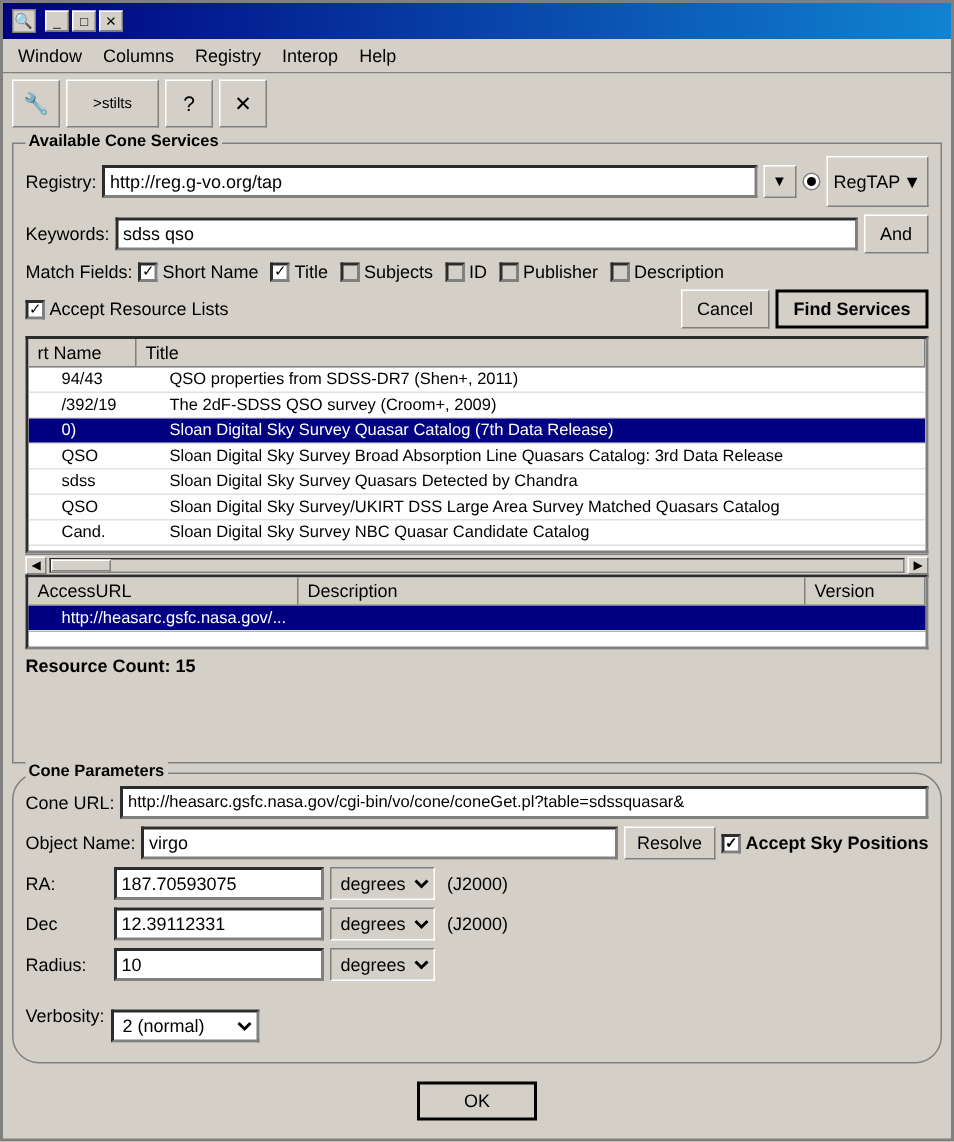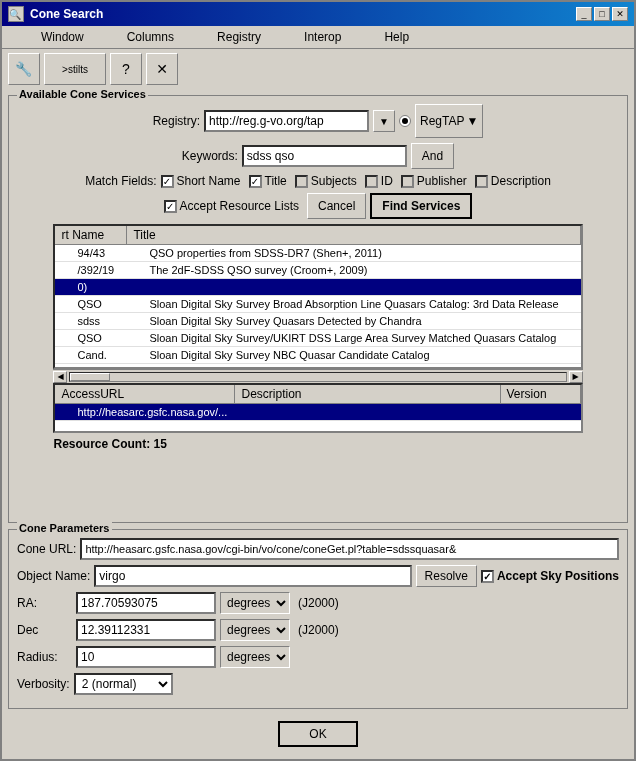--- a/index.html
+++ b/index.html
@@ -66,21 +66,20 @@
       display: flex;
       padding: 2px 4px;
       gap: 2px;
       flex-shrink: 0;
       border-bottom: 1px solid #808080;
     }
     .menu-item {
       padding: 2px 6px;
       cursor: pointer;
       font-size: 12px;
-      margin-left: 29px;
     }
     .toolbar {
       display: flex;
       align-items: center;
       padding: 4px 6px;
       gap: 4px;
       background: #d4d0c8;
       flex-shrink: 0;
     }
     .toolbar-btn {
@@ -291,30 +290,30 @@
     .resource-count {
       font-size: 12px;
       font-weight: bold;
       margin-top: 4px;
     }
     .services-section {
       flex: 1;
       min-height: 0;
       display: flex;
       flex-direction: column;
-      align-items: center;
     }
     .services-table-wrap {
       flex: 1;
       min-height: 0;
       display: flex;
       flex-direction: column;
     }
     .cone-params-section {
       flex-shrink: 0;
+      border-radius: 18px;
     }
     .ok-bar {
       display: flex;
       justify-content: center;
       padding: 6px;
       background: #d4d0c8;
       flex-shrink: 0;
     }
     .ok-btn {
       width: 80px;
@@ -338,20 +337,21 @@
       font-size: 12px;
       cursor: pointer;
     }
     .verbosity-select {
       height: 22px;
       padding: 0 2px;
       background: white;
       border: 2px inset #808080;
       font-size: 12px;
       cursor: pointer;
+      margin-top: 14px;
     }
     .resolve-btn {
       height: 22px;
       padding: 0 8px;
       background: #d4d0c8;
       border: 1px solid;
       border-color: #ffffff #808080 #808080 #ffffff;
       cursor: pointer;
       font-size: 12px;
     }
@@ -363,21 +363,20 @@
       font-weight: bold;
     }
   </style>
 </head>
 <body>
 
 <div class="window">
 
   <div class="title-bar">
     <div class="title-bar-icon">🔍</div>
-    <span class="title-bar-text">Cone Search</span>
     <div class="title-bar-buttons">
       <div class="title-btn">_</div>
       <div class="title-btn">□</div>
       <div class="title-btn">✕</div>
     </div>
   </div>
 
   <div class="menu-bar">
     <span class="menu-item">Window</span>
     <span class="menu-item">Columns</span>
@@ -467,20 +466,21 @@
             <div class="table-row">
               <div class="table-cell col-short">94/43</div>
               <div class="table-cell col-title">QSO properties from SDSS-DR7 (Shen+, 2011)</div>
             </div>
             <div class="table-row">
               <div class="table-cell col-short">/392/19</div>
               <div class="table-cell col-title">The 2dF-SDSS QSO survey (Croom+, 2009)</div>
             </div>
             <div class="table-row selected">
               <div class="table-cell col-short">0)</div>
+              <div class="table-cell col-title">Sloan Digital Sky Survey Quasar Catalog (7th Data Release)</div>
             </div>
             <div class="table-row">
               <div class="table-cell col-short">QSO</div>
               <div class="table-cell col-title">Sloan Digital Sky Survey Broad Absorption Line Quasars Catalog: 3rd Data Release</div>
             </div>
             <div class="table-row">
               <div class="table-cell col-short">sdss</div>
               <div class="table-cell col-title">Sloan Digital Sky Survey Quasars Detected by Chandra</div>
             </div>
             <div class="table-row">

